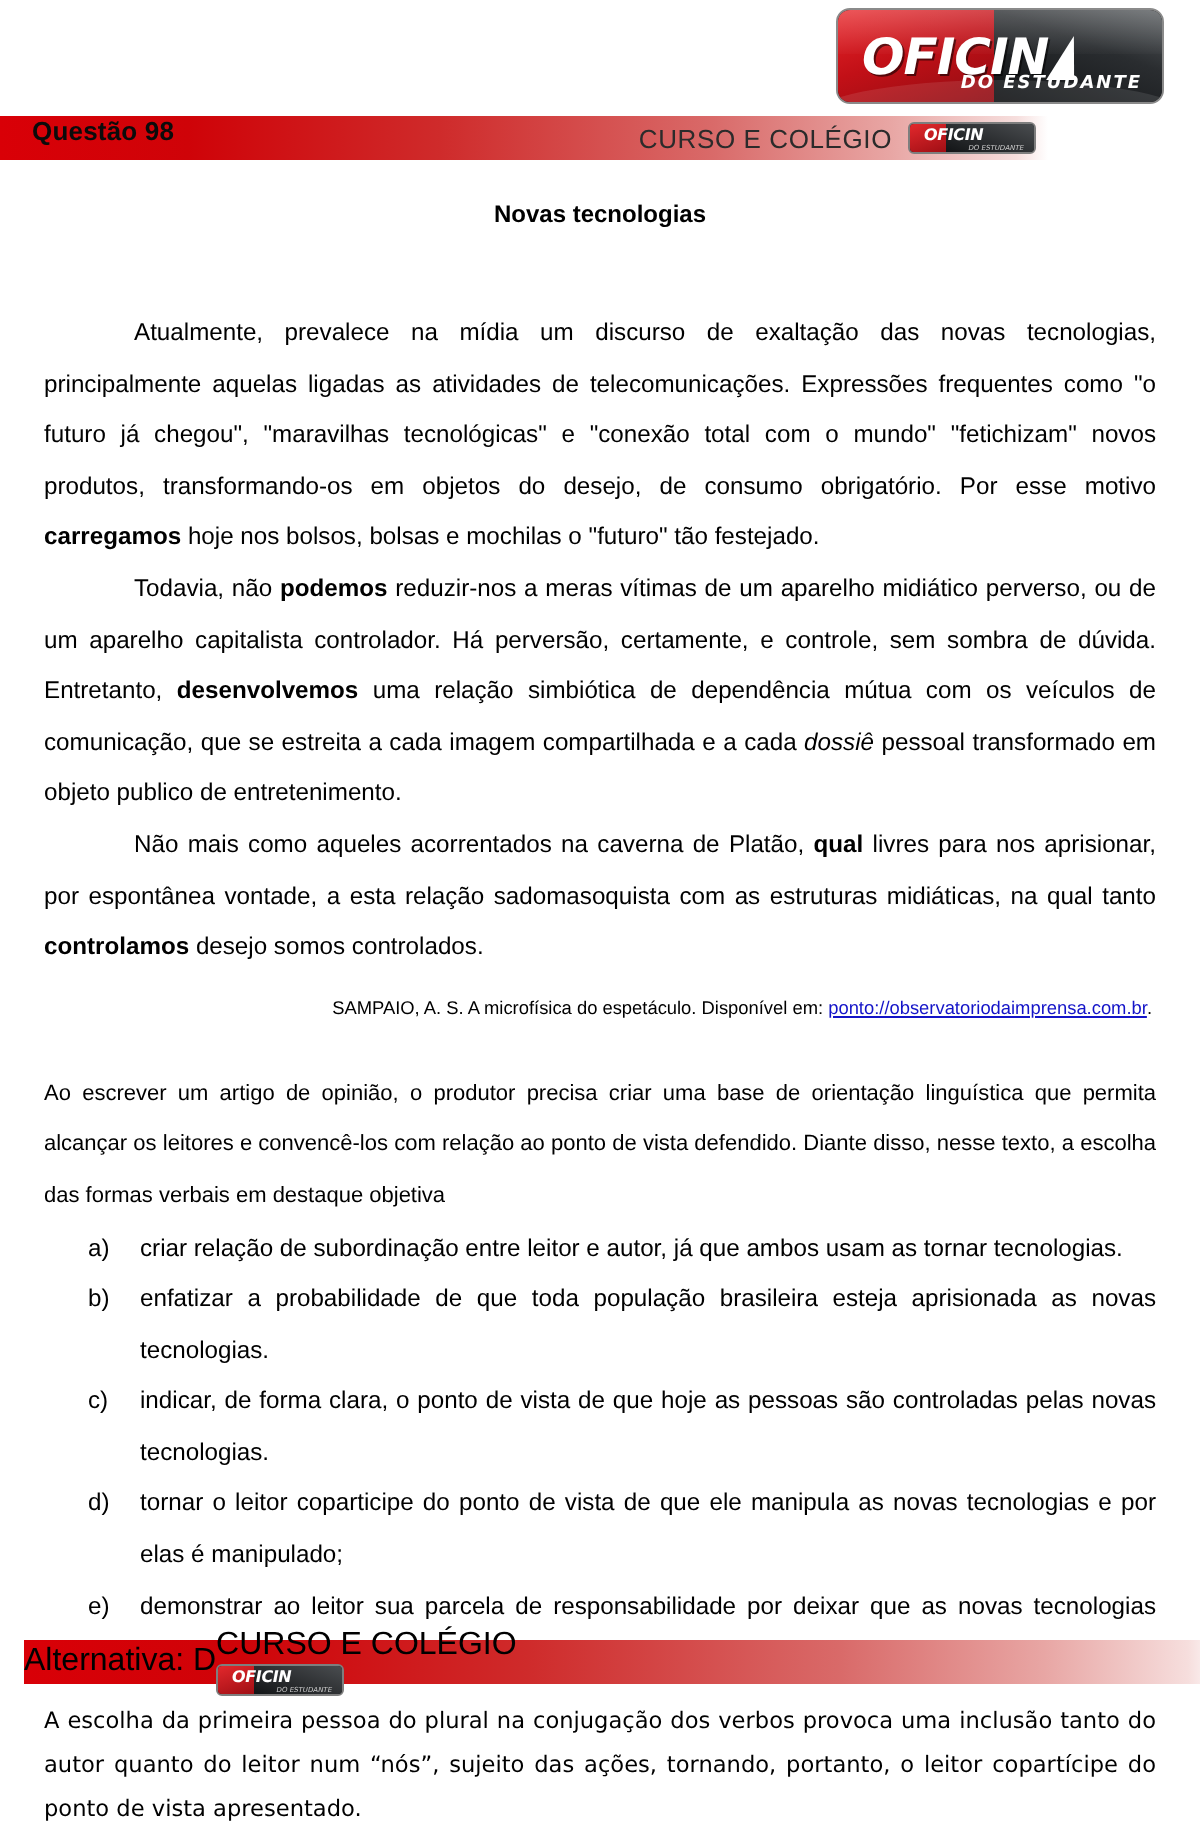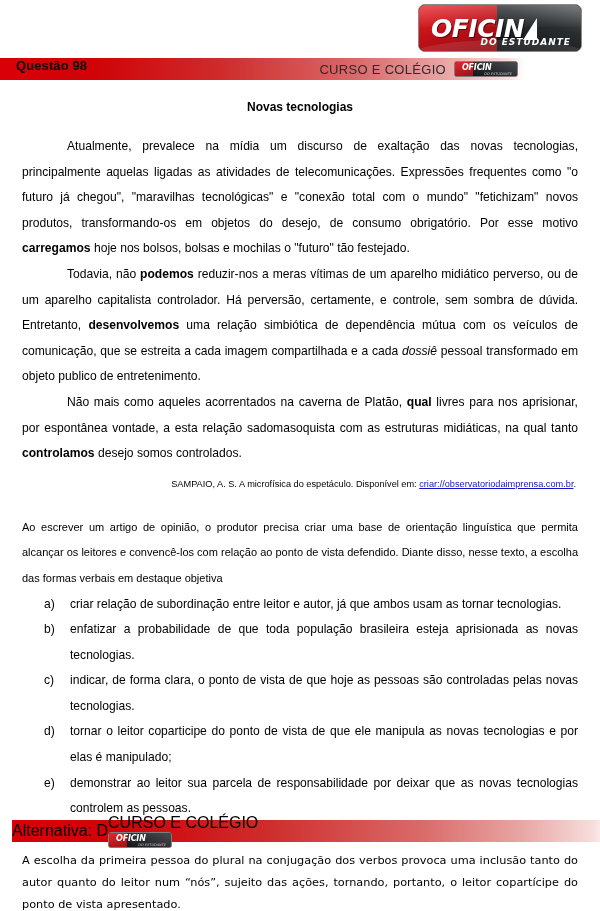--- a/index.html
+++ b/index.html
@@ -182,21 +182,21 @@
   }
   p.para {
     font-size: 12.1px;
     line-height: 25.6px;
     text-align: justify;
     text-indent: 45px;
     margin: 0;
     -webkit-hyphens: none;
     hyphens: none;
   }
-  p.para.first { margin-top: 20px; }
+  p.para.first { margin-top: 40px; }
   p.para b { font-weight: bold; }
   p.para i { font-style: italic; }
 
   .source-line {
     font-size: 9.2px;
     text-align: right;
     margin: 0;
     line-height: 17px;
     padding-right: 2px;
   }
@@ -296,21 +296,21 @@
 
   <div class="passage-title">Novas tecnologias</div>
 
   <div id="paragraphs">
       <p class="para first"><span>Atualmente, prevalece na mídia um discurso de exaltação das novas tecnologias, principalmente aquelas ligadas as atividades de telecomunicações. Expressões frequentes como "o futuro já chegou", "maravilhas tecnológicas" e "conexão total com o mundo" "fetichizam" novos produtos, transformando-os em objetos do desejo, de consumo obrigatório. Por esse motivo </span><b>carregamos</b><span> hoje nos bolsos, bolsas e mochilas o "futuro" tão festejado.</span></p>
       <p class="para"><span>Todavia, não </span><b>podemos</b><span> reduzir-nos a meras vítimas de um aparelho midiático perverso, ou de um aparelho capitalista controlador. Há perversão, certamente, e controle, sem sombra de dúvida. Entretanto, </span><b>desenvolvemos</b><span> uma relação simbiótica de dependência mútua com os veículos de comunicação, que se estreita a cada imagem compartilhada e a cada </span><i>dossiê</i><span> pessoal transformado em objeto publico de entretenimento.</span></p>
       <p class="para"><span>Não mais como aqueles acorrentados na caverna de Platão, </span><b>qual</b><span> livres para nos aprisionar, por espontânea vontade, a esta relação sadomasoquista com as estruturas midiáticas, na qual tanto </span><b>controlamos</b><span> desejo somos controlados.</span></p>
     </div>
 
   <p class="source-line first-src">
-    <span>SAMPAIO, A. S. A microfísica do espetáculo. Disponível em: </span><a href="#">criar://observatoriodaimprensa.com.br</a><span>.</span>
+    <span>SAMPAIO, A. S. A microfísica do espetáculo. Disponível em: </span><a href="#">ponto://observatoriodaimprensa.com.br</a><span>.</span>
   </p>
 
   <p class="stem">Ao escrever um artigo de opinião, o produtor precisa criar uma base de orientação linguística que permita alcançar os leitores e convencê-los com relação ao ponto de vista defendido. Diante disso, nesse texto, a escolha das formas verbais em destaque objetiva</p>
 
   <ol class="options" id="options">
       <li><span class="mark">a)</span><span>criar relação de subordinação entre leitor e autor, já que ambos usam as tornar tecnologias.</span></li>
       <li><span class="mark">b)</span><span>enfatizar a probabilidade de que toda população brasileira esteja aprisionada as novas tecnologias.</span></li>
       <li><span class="mark">c)</span><span>indicar, de forma clara, o ponto de vista de que hoje as pessoas são controladas pelas novas tecnologias.</span></li>
       <li><span class="mark">d)</span><span>tornar o leitor coparticipe do ponto de vista de que ele manipula as novas tecnologias e por elas é manipulado;</span></li>
       <li><span class="mark">e)</span><span>demonstrar ao leitor sua parcela de responsabilidade por deixar que as novas tecnologias controlem as pessoas.</span></li>

